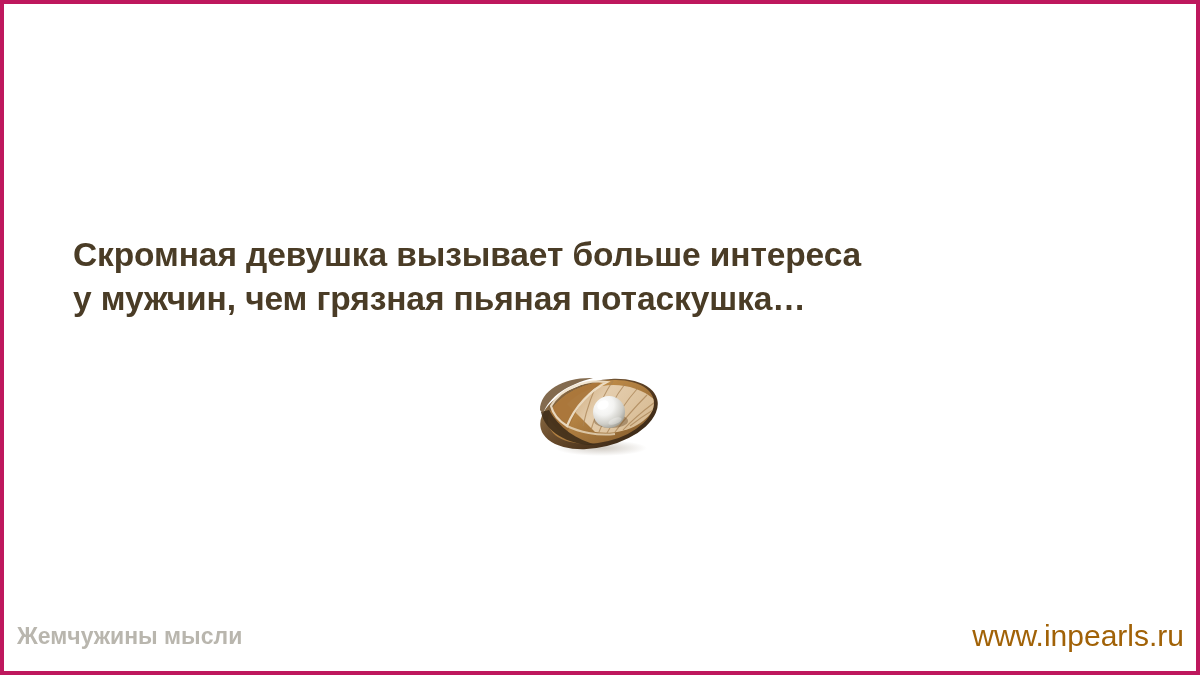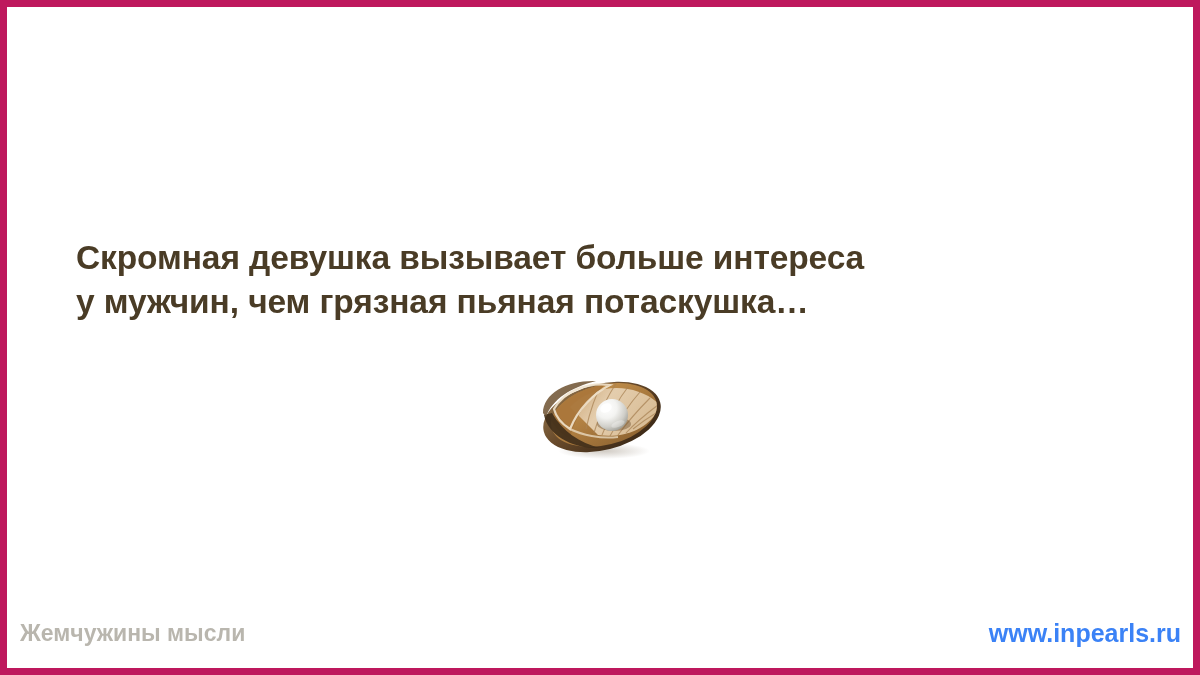--- a/index.html
+++ b/index.html
@@ -14,21 +14,21 @@
     font-family: "Liberation Sans", sans-serif;
   }
 
   
   .page {
     position: relative;
     box-sizing: border-box;
     width: 1200px;
     height: 675px;
     background: #ffffff;
-    border: 7px solid #be185d;
+    border: 4px solid #be185d;
   }
 
   .page-inner {
     position: relative;
     box-sizing: border-box;
     width: 100%;
     height: 100%;
     background: #ffffff;
   }
 
@@ -79,24 +79,24 @@
     font-family: "Liberation Sans", sans-serif;
     font-weight: bold;
     font-size: 23px;
     line-height: 34px;
     white-space: nowrap;
   }
   .footer-url {
     position: absolute;
     right: 12px;
     top: 0;
-    color: #3b82f6;
+    color: #a16207;
     font-family: "Liberation Sans", sans-serif;
-    font-weight: bold;
-    font-size: 25px;
+    font-weight: normal;
+    font-size: 30px;
     line-height: 34px;
     white-space: nowrap;
   }
 </style>
 </head>
 <body>
 
 <div class="page">
   <div class="page-inner">
 

